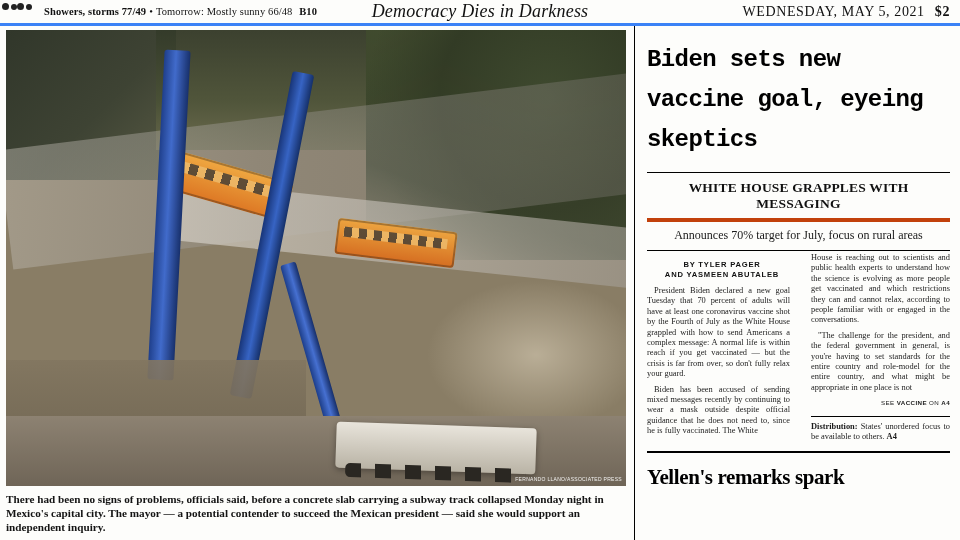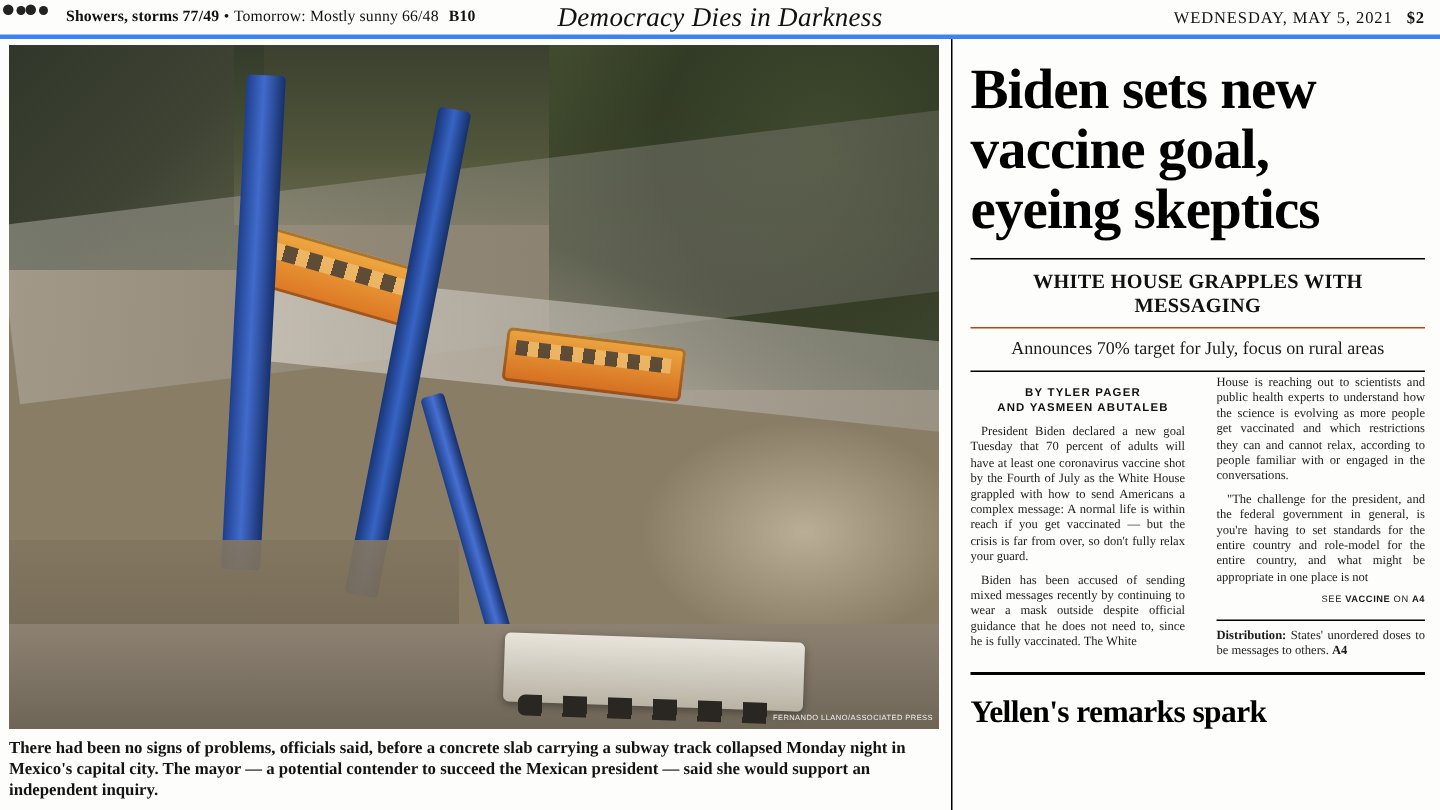--- a/index.html
+++ b/index.html
@@ -81,21 +81,21 @@
     text-align: center;
     font-family: "Liberation Serif", serif;
     font-style: italic;
     font-size: 18px;
     letter-spacing: 0.2px;
     pointer-events: none;
   }
   .topbar-right {
     margin-left: auto;
     font-family: "Liberation Serif", serif;
-    font-size: 11px;
+    font-size: 14px;
     letter-spacing: 0.6px;
     white-space: nowrap;
     text-transform: uppercase;
   }
   .topbar-right .pg { font-weight: bold; }
 
   
   .content {
     display: flex;
     height: 514px;
@@ -278,40 +278,40 @@
     margin-top: 6px;
     font-family: "Liberation Serif", serif;
     font-size: 11.2px;
     line-height: 14px;
     font-weight: bold;
     color: #141414;
   }
 
   
   .lead-headline {
-    font-family: Liberation Serif, serif;
+    font-family: Liberation Mono, monospace;
     font-weight: bold;
-    font-size: 38px;
+    font-size: 24px;
     line-height: 40px;
     letter-spacing: -0.6px;
     color: #000;
     margin: 8px 0 0 0;
   }
   .rule-thin {
     border-top: 1px solid #000;
     margin: 12px 0 0 0;
   }
   .kicker {
     text-align: center;
     font-family: "Liberation Serif", serif;
     font-weight: bold;
     font-size: 13.5px;
     letter-spacing: 0.2px;
     padding: 7px 0 6px;
-    border-bottom: 1px solid #c2410c;
+    border-bottom: 4px solid #c2410c;
   }
   .subdeck {
     text-align: center;
     font-family: "Liberation Serif", serif;
     font-size: 12px;
     padding: 6px 0 7px;
     border-bottom: 1px solid #000;
     color: #1a1a1a;
   }
   .byline {
@@ -449,21 +449,21 @@
           <p class="indent">"The challenge for the president, and the federal government in general, is you're having to set standards for the entire country and role-model for the entire country, and what might be appropriate in one place is not</p>
           <div class="jumpline">
             <span>SEE</span>
             <b>VACCINE</b>
             <span>ON</span>
             <b>A4</b>
           </div>
           <div class="dist-rule"></div>
           <div class="dist">
             <b>Distribution:</b>
-            <span>States' unordered doses to be messages to others.</span>
+            <span>States' unordered focus to be available to others.</span>
             <b>A4</b>
           </div>
         </div>
       </div>
 
       <div class="right-divider"></div>
       <div class="sub-headline">Yellen's remarks spark</div>
     </div>
 
   </div>

